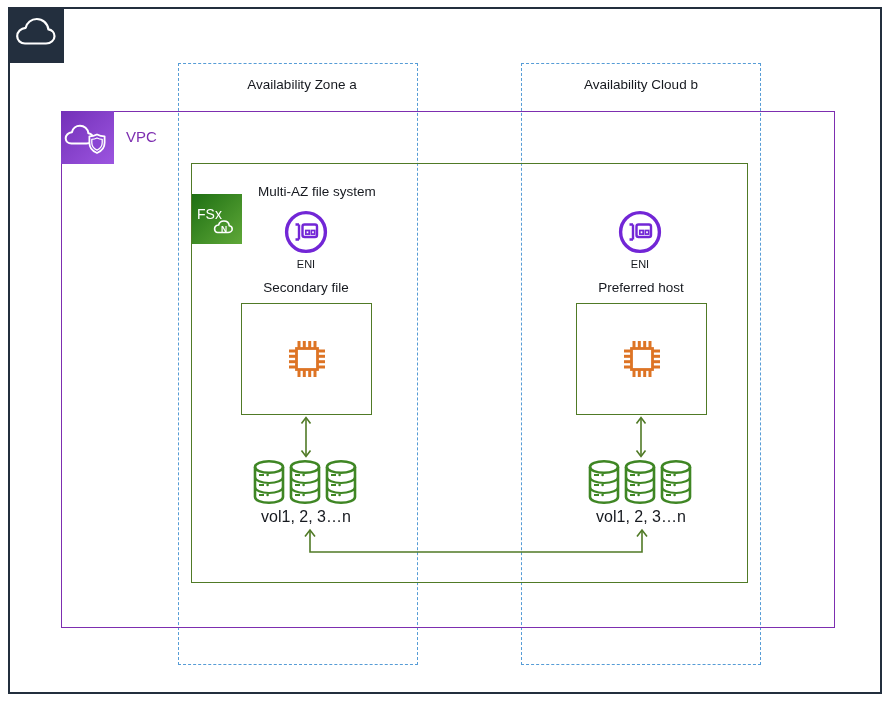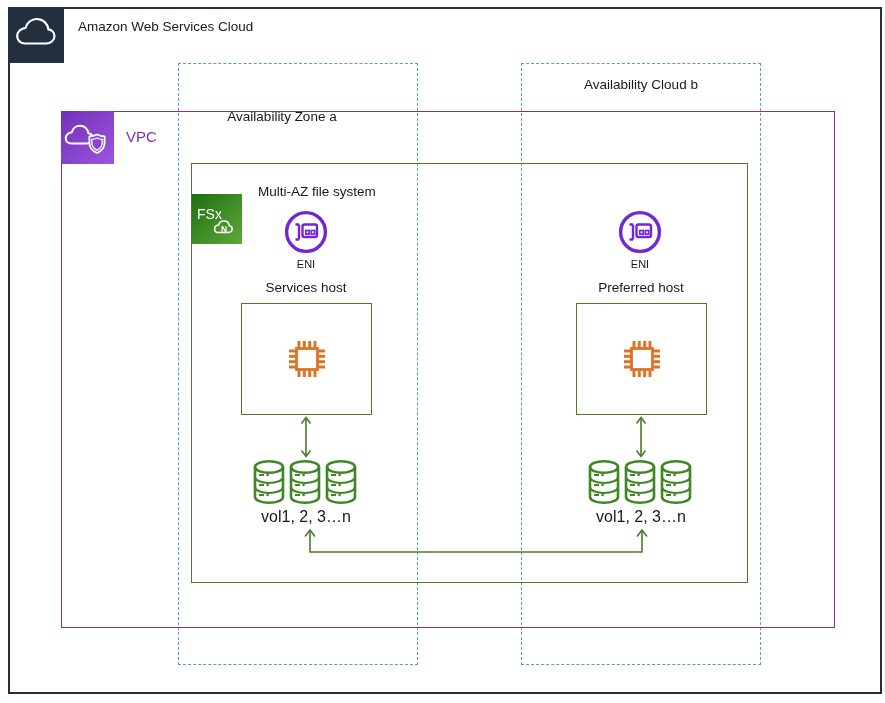--- a/index.html
+++ b/index.html
@@ -9,21 +9,21 @@
   }
   .abs { position:absolute; box-sizing:border-box; }
   .outer-box { left:8px; top:7px; width:874px; height:687px; border:2px solid #232F3E; }
   .aws-icon { left:8px; top:7px; width:56px; height:56px; }
   .aws-title { left:78px; top:19px; font-size:13.5px; color:#16191F; white-space:nowrap; }
 
   .az { border:1.5px dashed #569CD6; }
   .az-a { left:178px; top:63px; width:240px; height:602px; }
   .az-b { left:521px; top:63px; width:240px; height:602px; }
   .az-label { text-align:center; font-size:13.5px; color:#16191F; width:240px; }
-  .az-label-a { left:162px; top:77px;margin-top:32px; }
+  .az-label-a { left:182px; top:77px; }
   .az-label-b { left:521px; top:77px; }
 
   .vpc-box { left:61px; top:111px; width:774px; height:517px; border:1.5px solid #7D2EB0; }
   .vpc-icon { left:61px; top:111px; width:53px; height:53px; }
   .vpc-label { left:126px; top:128px; font-size:15px; font-weight:400; color:#7D2EB0; }
 
   .fs-box { left:191px; top:163px; width:557px; height:420px; border:1.4px solid #507A26; }
   .fsx-icon { left:192px; top:164px; width:50px; height:50px;margin-top:30px; }
   .fs-label { left:258px; top:184px; font-size:13.5px; color:#16191F; }
 
@@ -64,21 +64,20 @@
 
 <div class="canvas">
 
   <div class="abs outer-box"></div>
   <div class="abs aws-icon">
     <svg width="56" height="56" viewBox="0 0 56 56">
       <rect width="56" height="56" fill="#232F3E"></rect>
       <path d="M17 36.5 H38 C43 36.5 46.5 33 46.5 29.2 C46.5 25.6 44 22.9 40.4 22.4 C39.6 16.2 34.6 12 28.8 12 C23.3 12 18.8 15.7 17.7 20.8 C12.8 21.2 9.2 24.9 9.2 29.2 C9.2 33.2 12.5 36.5 17 36.5 Z" fill="none" stroke="#ffffff" stroke-width="2.2" stroke-linejoin="round"></path>
     </svg>
   </div>
-  <div class="abs aws-title">Amazon Web Services Cloud</div>
 
   <div class="abs az az-a"></div>
   <div class="abs az az-b"></div>
   <div class="abs az-label az-label-a">Availability Zone a</div>
   <div class="abs az-label az-label-b">Availability Cloud b</div>
 
   <div class="abs vpc-box"></div>
   <div class="abs vpc-icon">
     <svg width="53" height="53" viewBox="0 0 53 53">
       <defs>
@@ -126,21 +125,21 @@
       <circle cx="23" cy="23" r="19.4" fill="#ffffff" stroke="#7226D6" stroke-width="3.4"></circle>
       <path d="M16 15.5 H12.5 M16 15.5 V30.5 M16 30.5 H12.5" fill="none" stroke="#7226D6" stroke-width="2.4"></path>
       <rect x="19.5" y="15.5" width="14.5" height="12.5" rx="2" fill="none" stroke="#7226D6" stroke-width="2.4"></rect>
       <rect x="22.8" y="21.5" width="3.4" height="3.6" fill="none" stroke="#7226D6" stroke-width="1.7"></rect>
       <rect x="28.3" y="21.5" width="3.4" height="3.6" fill="none" stroke="#7226D6" stroke-width="1.7"></rect>
     </svg>
   </div>
   <div class="abs eni-label eni-label-a">ENI</div>
   <div class="abs eni-label eni-label-b">ENI</div>
 
-  <div class="abs host-label host-label-a">Services host</div>
+  <div class="abs host-label host-label-a">Secondary file</div>
   <div class="abs host-label host-label-b">Preferred host</div>
 
   <div class="abs host-box host-a">
     <div class="chip-icon">
       <svg width="48" height="48" viewBox="0 0 48 48">
         <g stroke="#DD7425" stroke-width="3">
           <line x1="16" y1="6" x2="16" y2="13"></line>
             <line x1="21.3" y1="6" x2="21.3" y2="13"></line>
             <line x1="26.7" y1="6" x2="26.7" y2="13"></line>
             <line x1="32" y1="6" x2="32" y2="13"></line>

